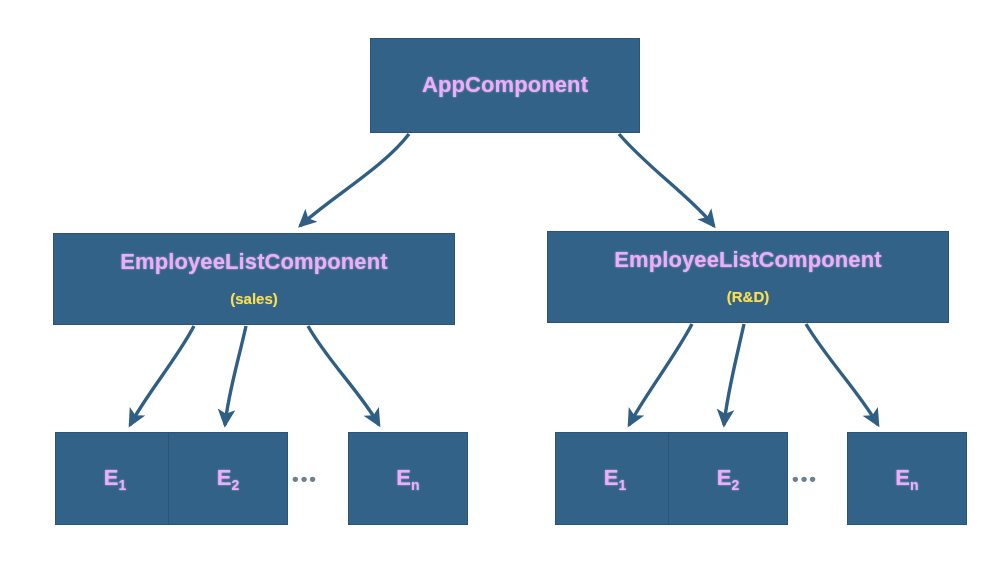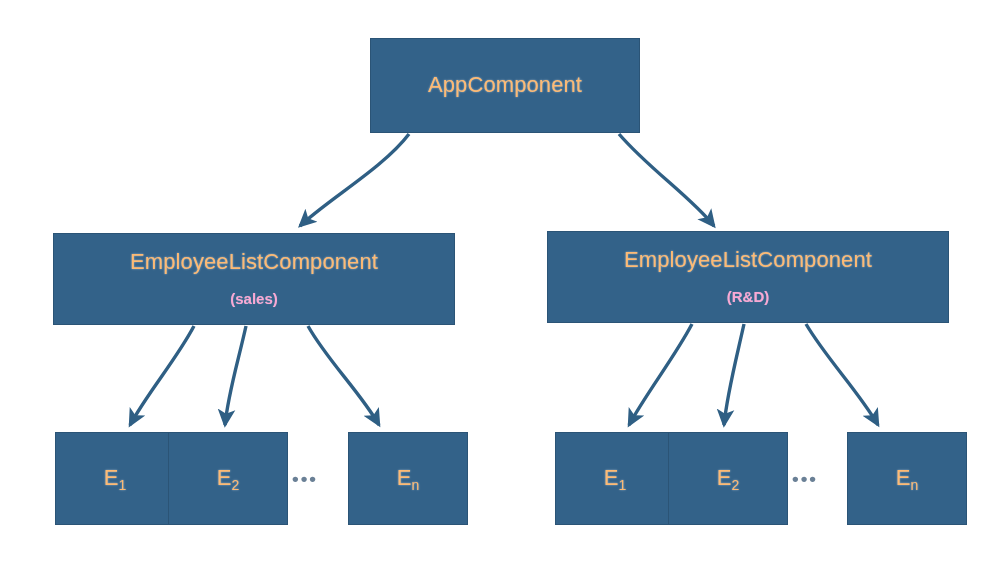--- a/index.html
+++ b/index.html
@@ -35,29 +35,29 @@
     background: #336289;
     border: 1px solid #2b5476;
     display: flex;
     flex-direction: column;
     align-items: center;
     justify-content: center;
     text-align: center;
     z-index: 2;
   }
   .node .title {
-    color: #fdba74;
-    font-weight: normal;
+    color: #f0abfc;
+    font-weight: bold;
     letter-spacing: 0.1px;
     text-shadow: 0 0 2px rgba(255,255,255,0.55);
     line-height: 1.1;
     white-space: nowrap;
   }
   .node .subtitle {
-    color: #f9a8d4;
+    color: #fde047;
     font-weight: bold;
     line-height: 1.1;
     white-space: nowrap;
     text-shadow: 0 0 1px rgba(255,255,255,0.30);
   }
 
   
   #node-app {
     left: 370px;
     top: 38px;

